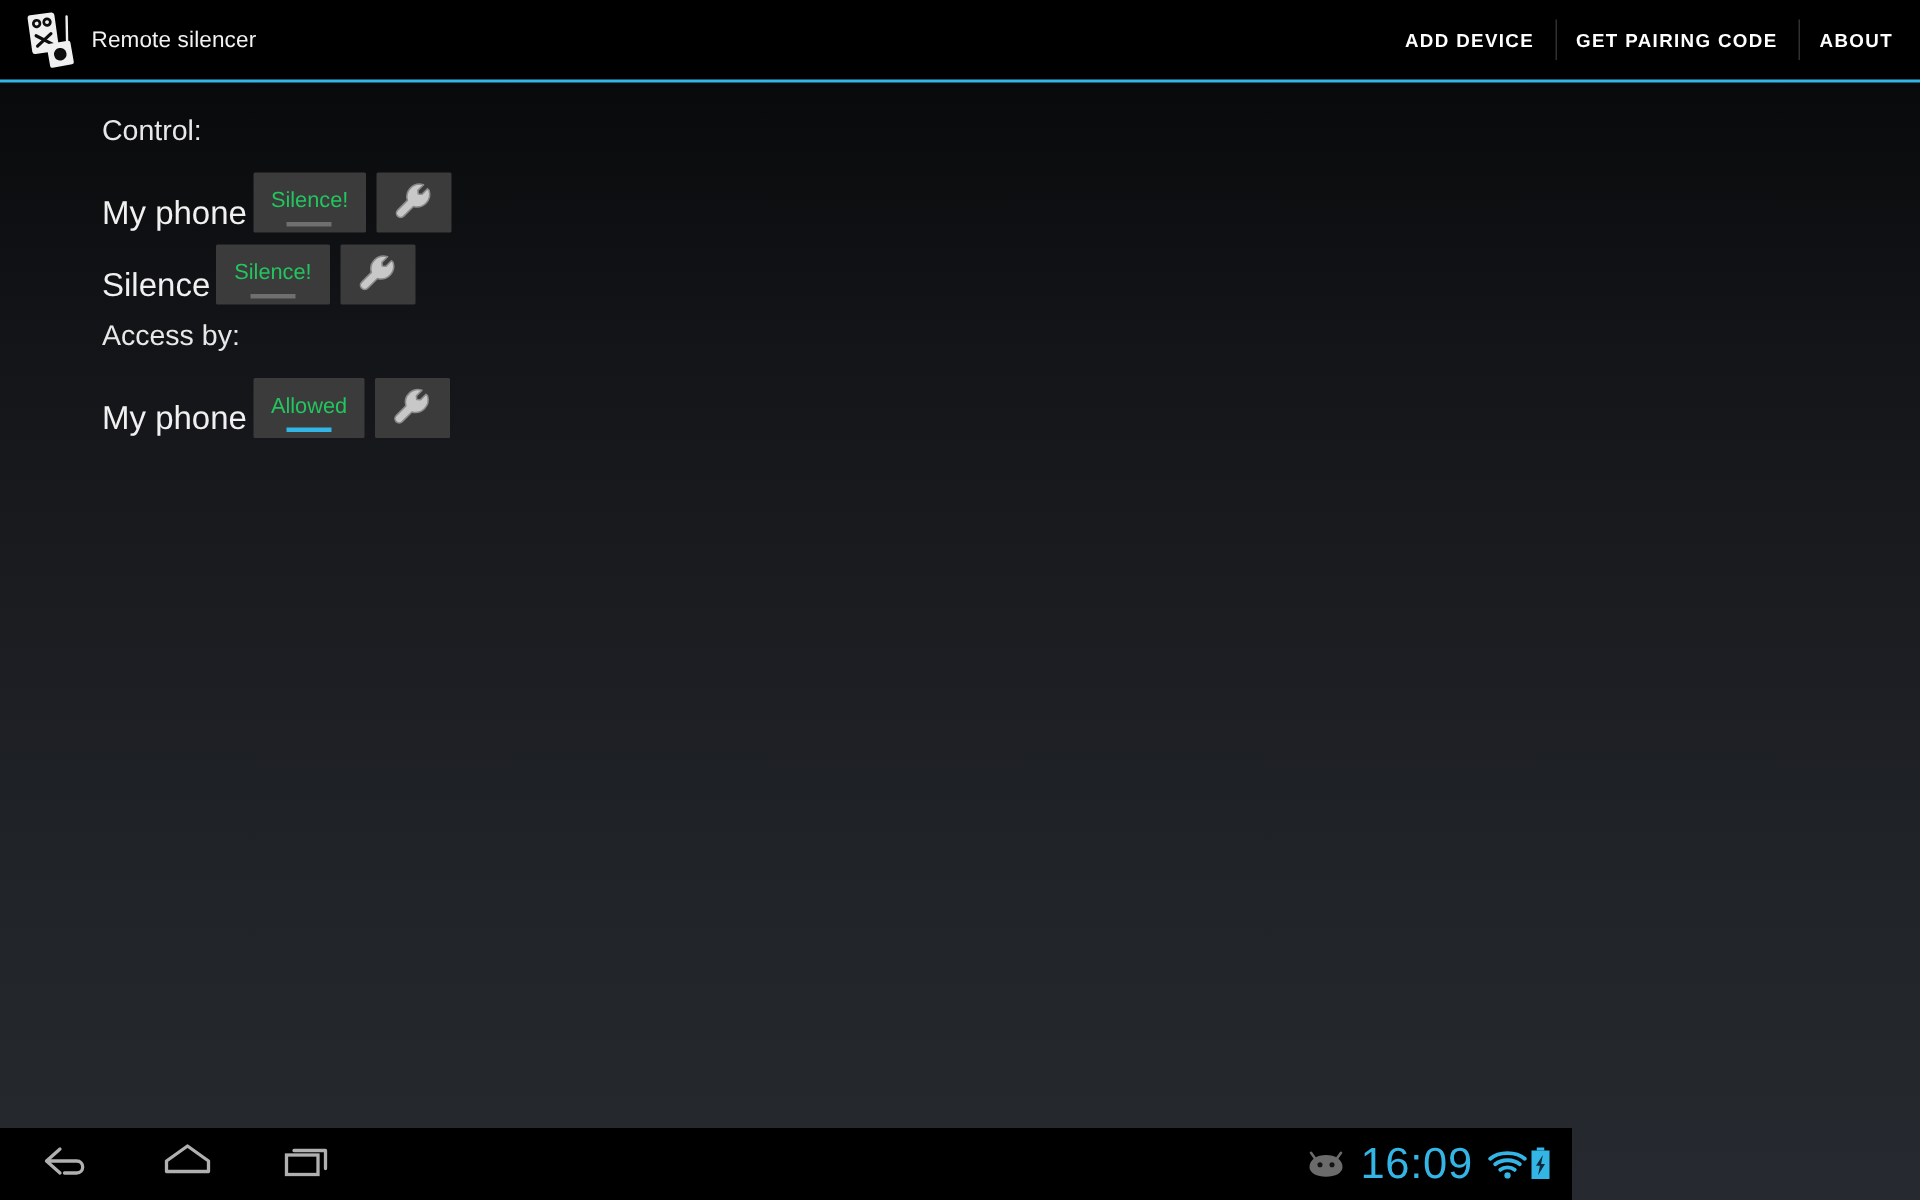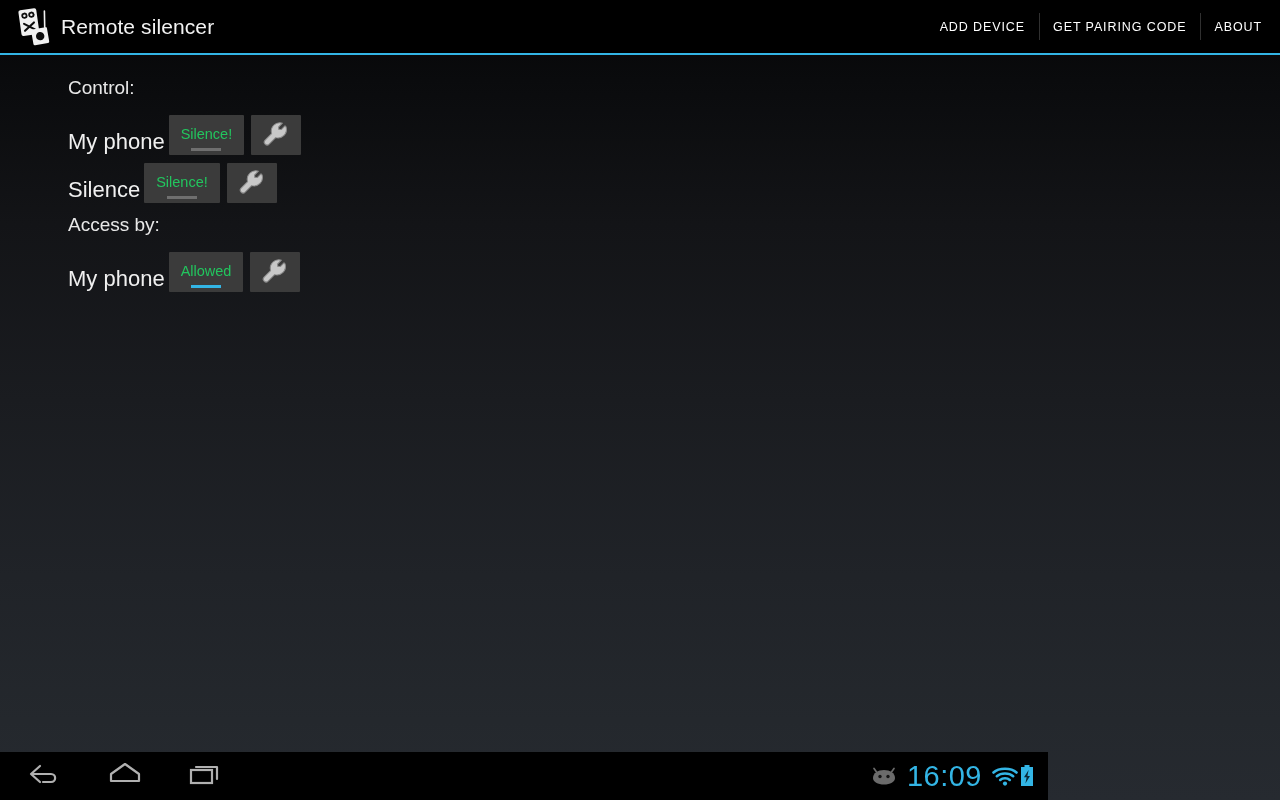--- a/index.html
+++ b/index.html
@@ -43,41 +43,41 @@
     width: 34px;
     height: 40px;
     margin-left: 17px;
     margin-right: 10px;
     flex: 0 0 auto;
     position: relative;
   }
 
   .app-title {
     color: #f2f2f2;
-    font-size: 21px;
+    font-size: 15px;
     font-weight: normal;
     letter-spacing: 0.1px;
     line-height: 53px;
     white-space: nowrap;
   }
 
   .bar-spacer { flex: 1 1 auto; }
 
   .bar-actions {
     display: flex;
     align-items: stretch;
     height: 53px;
   }
   .bar-action {
     display: flex;
     align-items: center;
     justify-content: center;
     color: #ffffff;
     font-size: 12.5px;
-    font-weight: normal;
+    font-weight: bold;
     letter-spacing: 0.9px;
     padding: 0 14px;
     height: 53px;
     cursor: pointer;
     position: relative;
     white-space: nowrap;
   }
   .bar-action + .bar-action::before {
     content: "";
     position: absolute;

